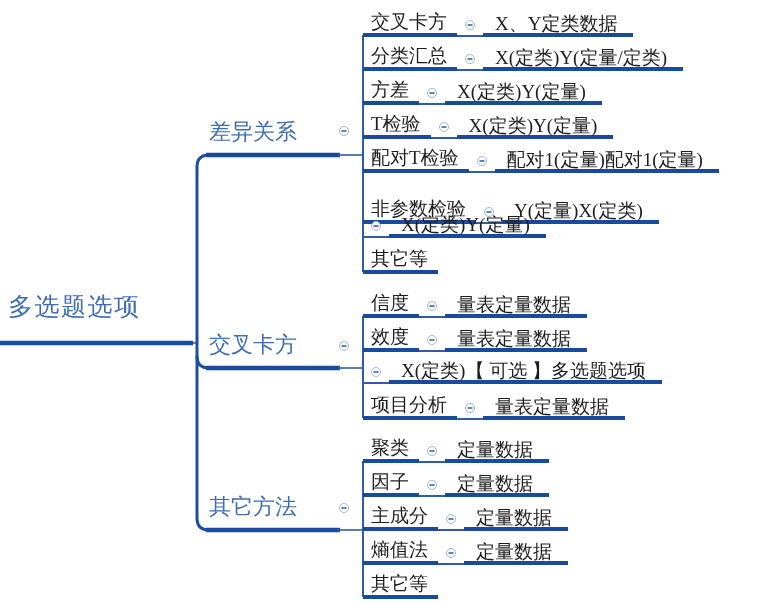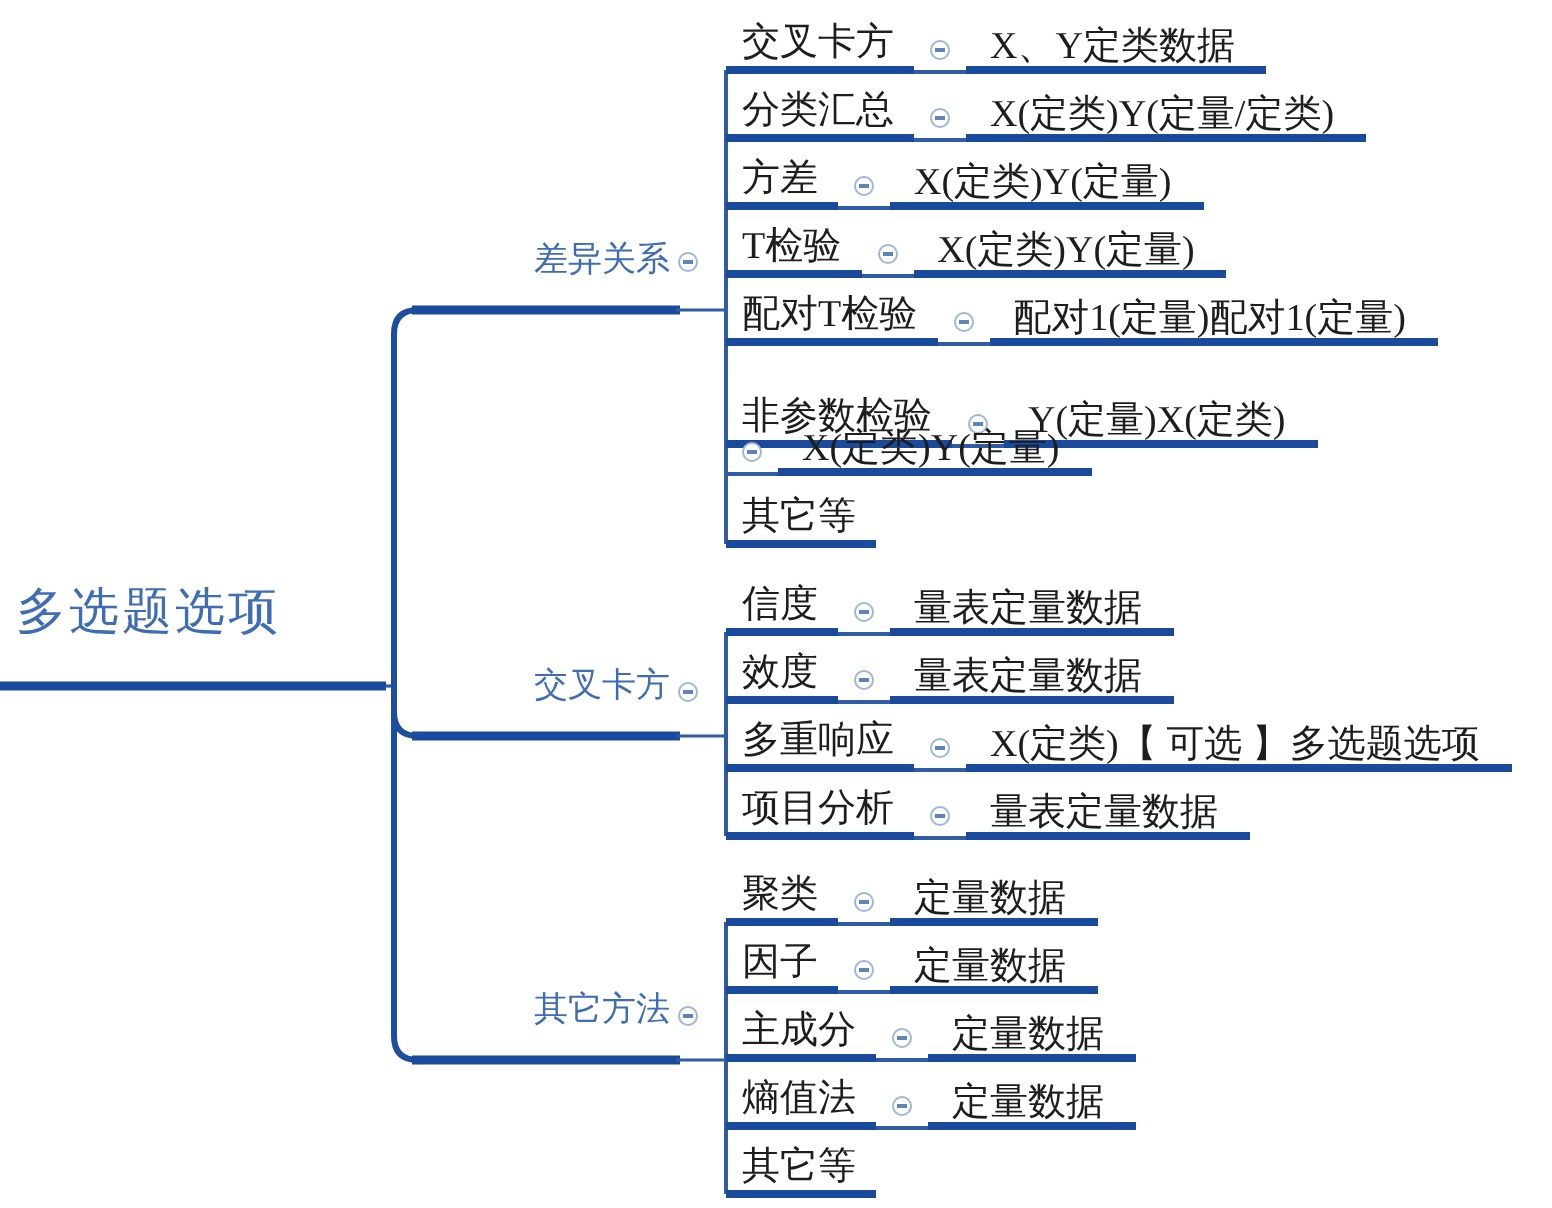--- a/index.html
+++ b/index.html
@@ -21,22 +21,22 @@
   }
   .connectors{position:absolute;left:0;top:0;}
 
   
   .root-label{
     position:absolute;left:8px;top:291px;
     font-size:25px;letter-spacing:1.5px;line-height:1.2;
     color:var(--blue-text);white-space:nowrap;
   }
   .branch-label{
-    position:absolute;left:197px;width:138px;
-    text-align:right;font-size:17px;line-height:1;
+    position:absolute;left:209px;width:138px;
+    font-size:22px;line-height:1;
     color:var(--blue-text);white-space:nowrap;
   }
 
   
   .row{
     position:absolute;left:363px;
     display:flex;align-items:flex-end;
     font-family:"Liberation Serif","DejaVu Serif",serif;
     color:var(--topic-text);
     white-space:nowrap;
@@ -197,21 +197,20 @@
   <div class="row" style="top:323px">
     <span class="topic">效度</span>
     <span class="gap">
         <span class="collapse">
           <span class="minus"></span>
         </span>
       </span>
     <span class="desc">量表定量数据</span>
   </div>
   <div class="row" style="top:357px">
-    <span class="topic">多重响应</span>
     <span class="gap">
         <span class="collapse">
           <span class="minus"></span>
         </span>
       </span>
     <span class="desc">X(定类)【 可选 】多选题选项</span>
   </div>
   <div class="row" style="top:391px">
     <span class="topic">项目分析</span>
     <span class="gap">

